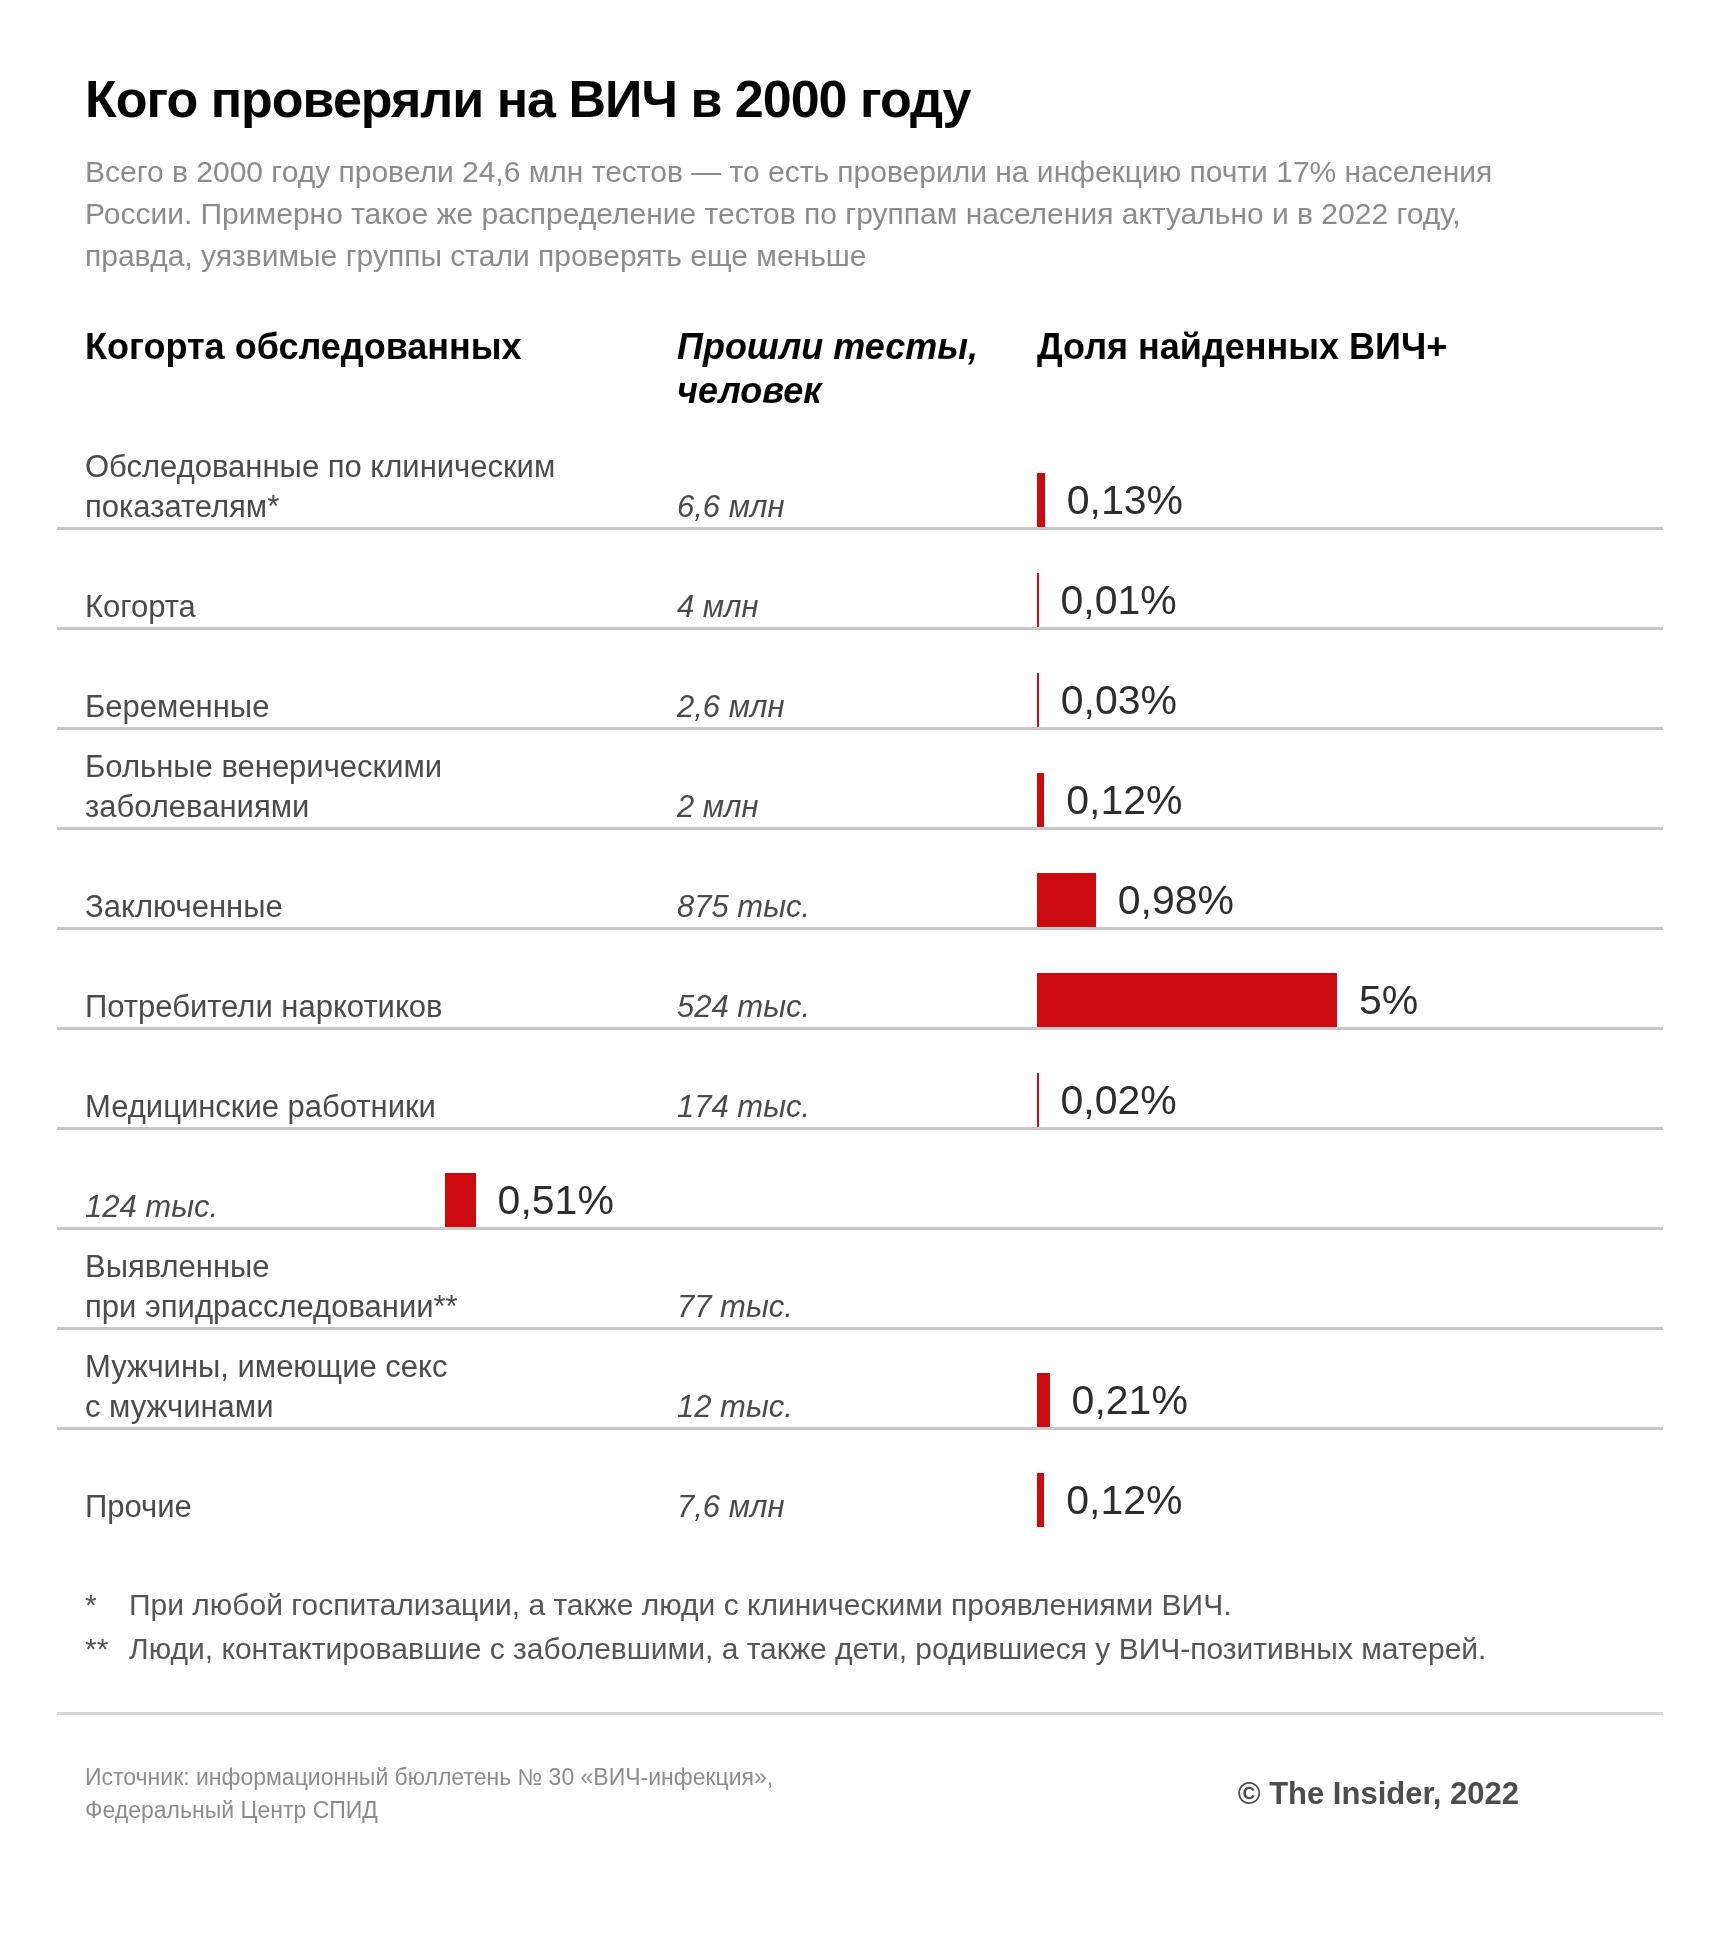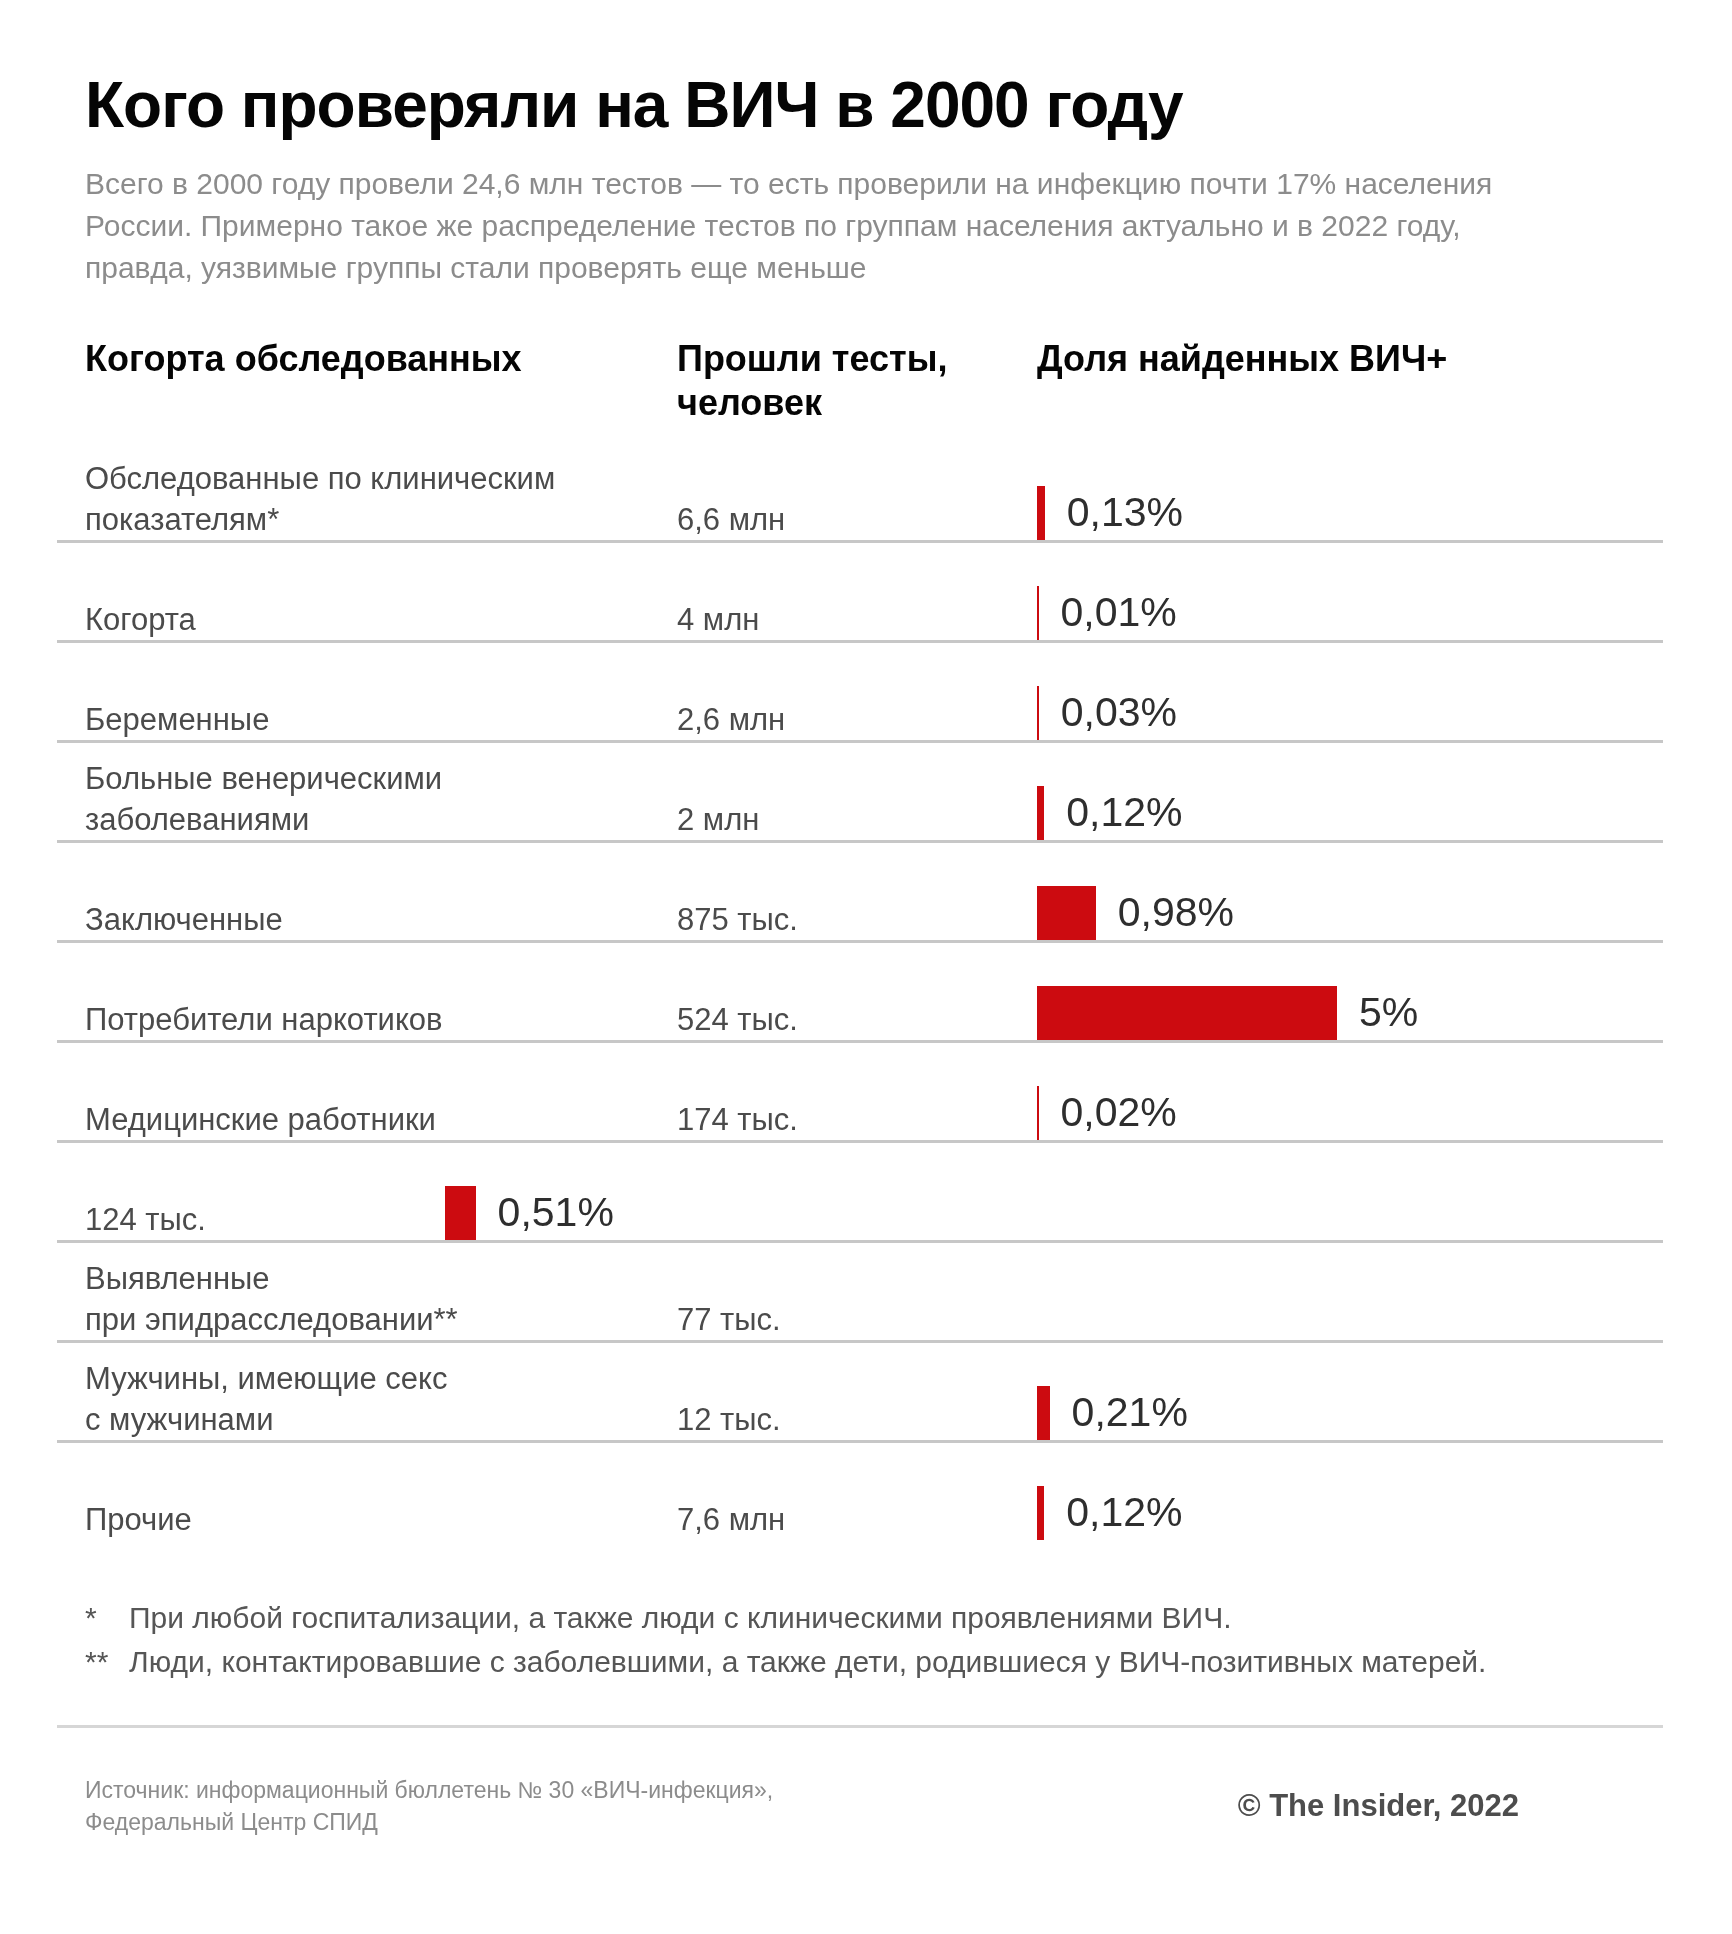--- a/index.html
+++ b/index.html
@@ -7,34 +7,34 @@
   body {
     width: 1732px; height: 1934px;
     font-family: "Liberation Sans", "DejaVu Sans", sans-serif;
     color: #222; overflow: hidden;
   }
   .page { width: 1732px; height: 1934px; padding-top: 72px; }
   .inner { margin: 0 69px 0 57px; width: 1606px; }
   .pad { padding-left: 28px; }
 
   h1.title {
-    font-size: 64px; line-height: 1.05; font-weight: 800;
+    font-size: 52px; line-height: 1.05; font-weight: 800;
     color: #050505; letter-spacing: -1px;
   }
   p.subtitle {
     margin-top: 24px; max-width: 1500px;
     font-size: 30px; line-height: 1.4; color: #8c8c8c;
   }
 
   .thead { display: flex; margin-top: 48px; margin-bottom: 18px; align-items: flex-start; }
   .th {
     font-size: 36px; font-weight: 800; color: #050505; line-height: 1.22;
   }
   .c1 { width: 592px; }   
-  .c2 { width: 360px; white-space: pre-line; }
+  .c2 { width: 360px; white-space: pre-line; font-style: italic; }
   .c3 { flex: 1; }
 
   .row { display: flex; align-items: flex-end; min-height: 97px; }
   .cell { font-size: 31px; line-height: 1.3; color: #4b4b4b; }
   .cohort { white-space: pre-line; }
   .share { display: flex; align-items: center; }
   .bar {
     height: 54px; background: #cc0b10; flex: 0 0 auto;
   }
   .pct { font-size: 41px; color: #2e2e2e; margin-left: 22px; white-space: nowrap; }

